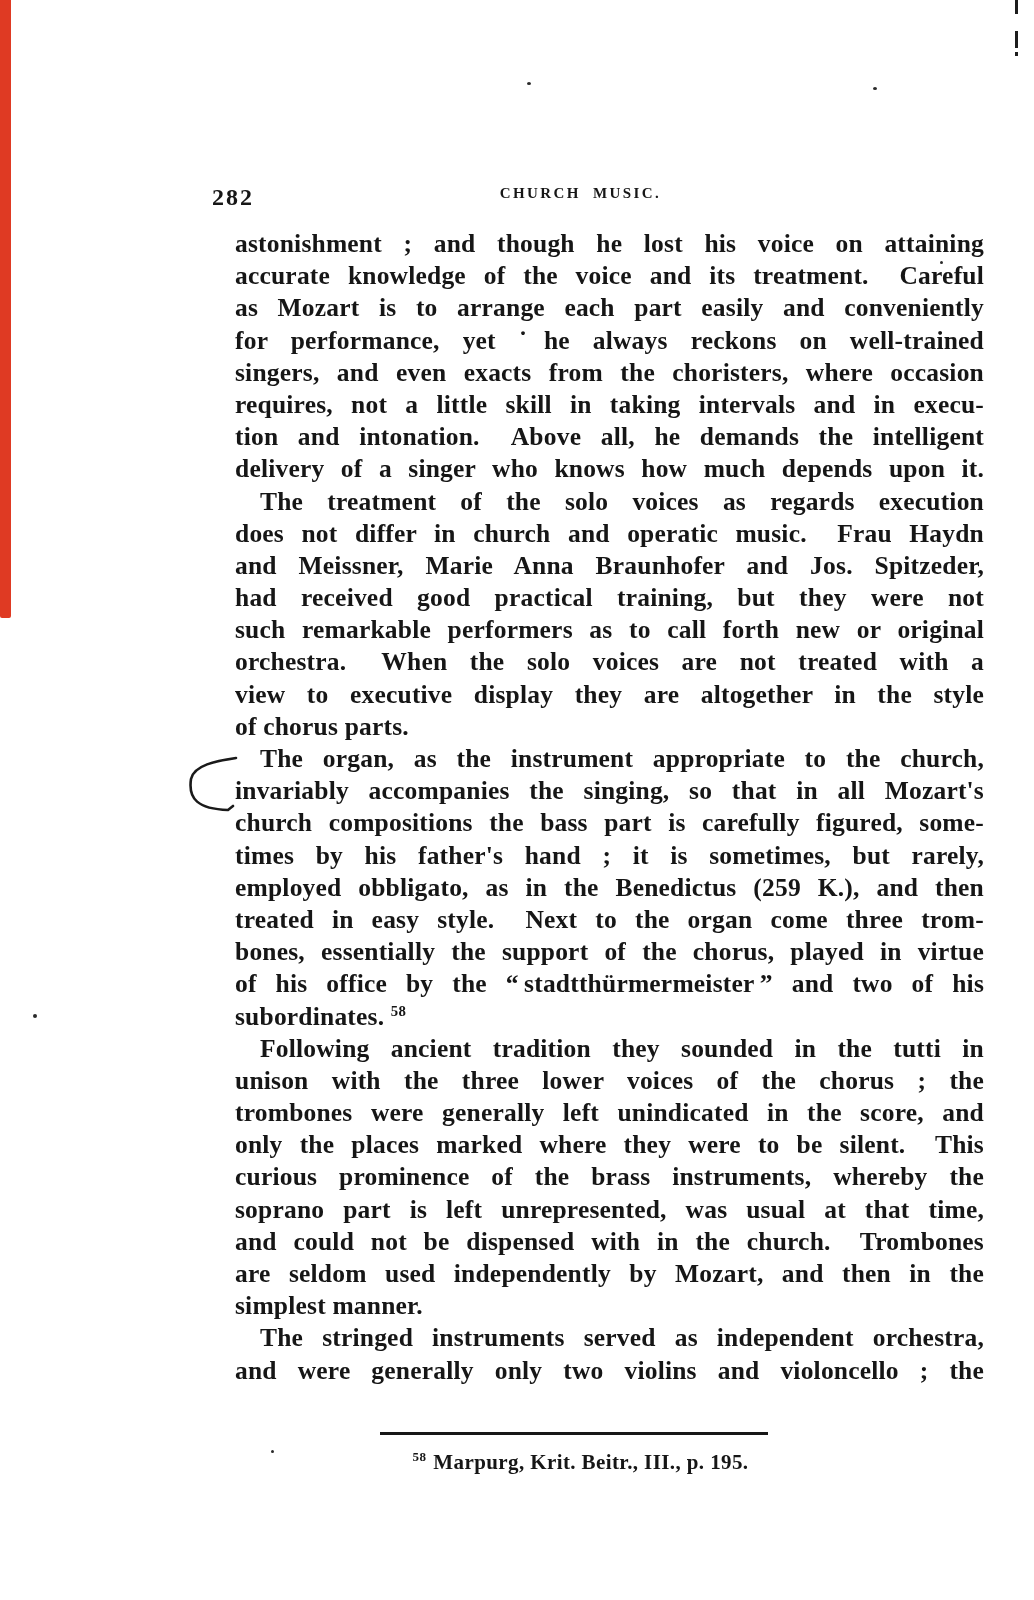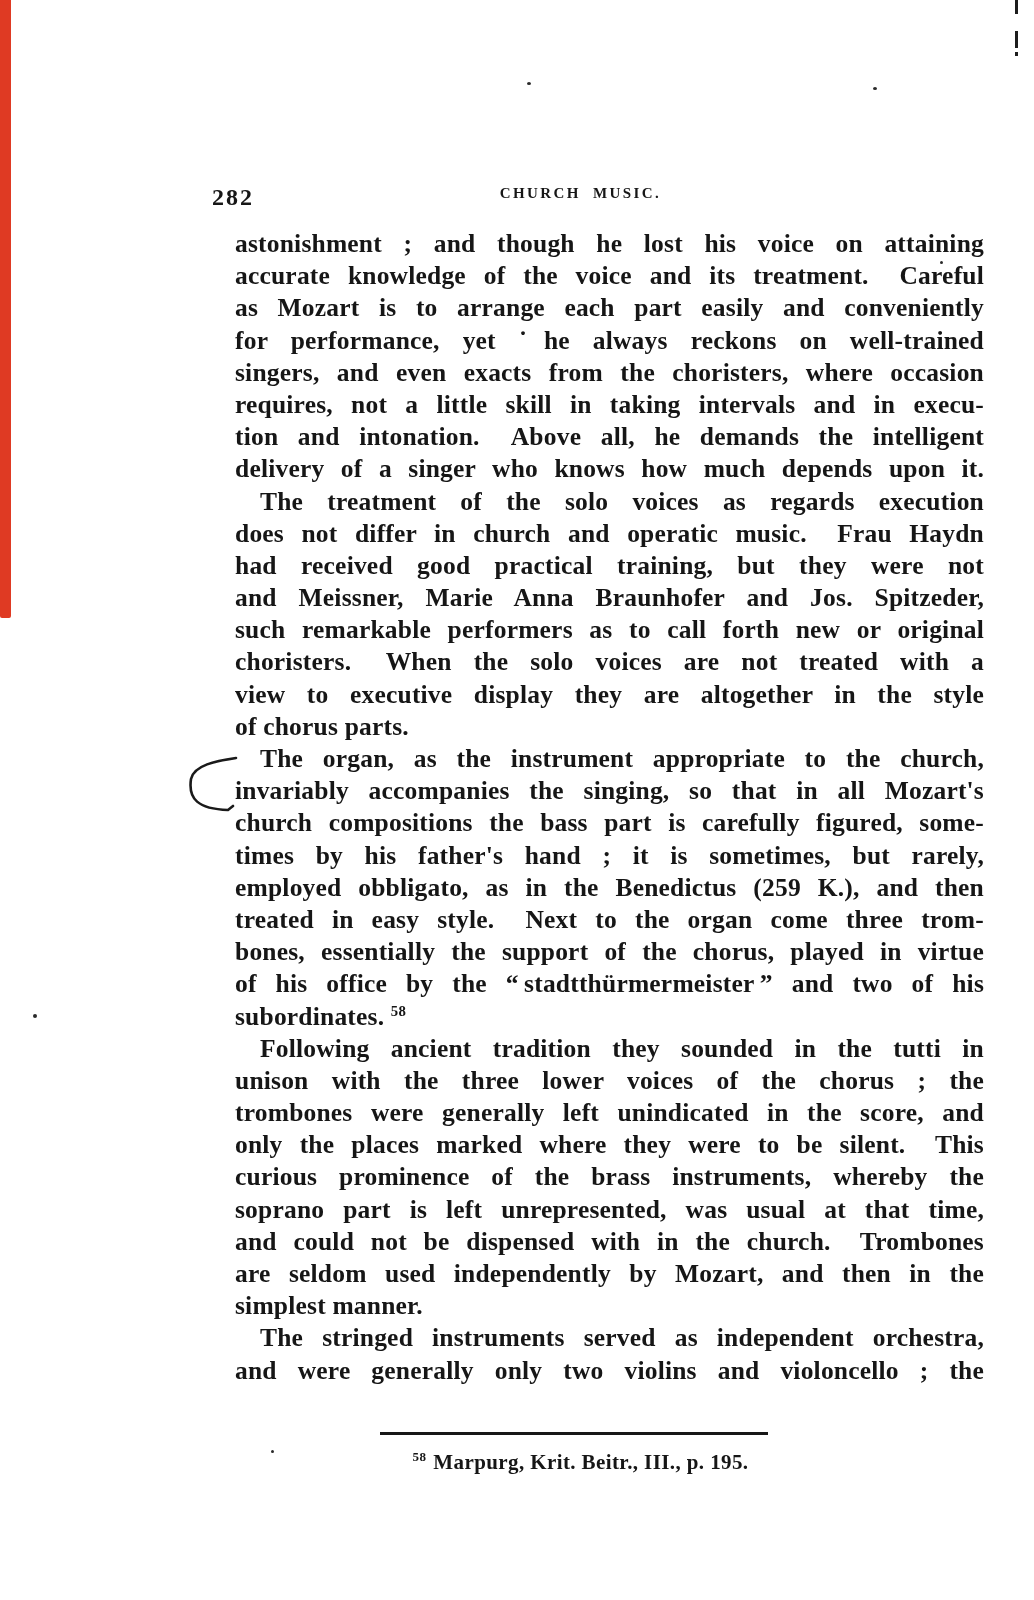--- a/index.html
+++ b/index.html
@@ -58,24 +58,24 @@
       <div class="line">astonishment ; and though he lost his voice on attaining</div>
       <div class="line">accurate knowledge of the voice and its treatment.  Careful</div>
       <div class="line">as Mozart is to arrange each part easily and conveniently</div>
       <div class="line">for performance, yet ˙he always reckons on well-trained</div>
       <div class="line">singers, and even exacts from the choristers, where occasion</div>
       <div class="line">requires, not a little skill in taking intervals and in execu-</div>
       <div class="line">tion and intonation.  Above all, he demands the intelligent</div>
       <div class="line">delivery of a singer who knows how much depends upon it.</div>
       <div class="line indent">The treatment of the solo voices as regards execution</div>
       <div class="line">does not differ in church and operatic music.  Frau Haydn</div>
+      <div class="line">and Meissner, Marie Anna Braunhofer and Jos. Spitzeder,</div>
       <div class="line">had received good practical training, but they were not</div>
-      <div class="line">and Meissner, Marie Anna Braunhofer and Jos. Spitzeder,</div>
       <div class="line">such remarkable performers as to call forth new or original</div>
-      <div class="line">choristers.  When the solo voices are not treated with a</div>
+      <div class="line">orchestra.  When the solo voices are not treated with a</div>
       <div class="line">view to executive display they are altogether in the style</div>
       <div class="line end">of chorus parts.</div>
       <div class="line indent">The organ, as the instrument appropriate to the church,</div>
       <div class="line">invariably accompanies the singing, so that in all Mozart's</div>
       <div class="line">church compositions the bass part is carefully figured, some-</div>
       <div class="line">times by his father's hand ; it is sometimes, but rarely,</div>
       <div class="line">employed obbligato, as in the Benedictus (259 K.), and then</div>
       <div class="line">treated in easy style.  Next to the organ come three trom-</div>
       <div class="line">bones, essentially the support of the chorus, played in virtue</div>
       <div class="line">of his office by the “ stadtthürmermeister ” and two of his</div>

